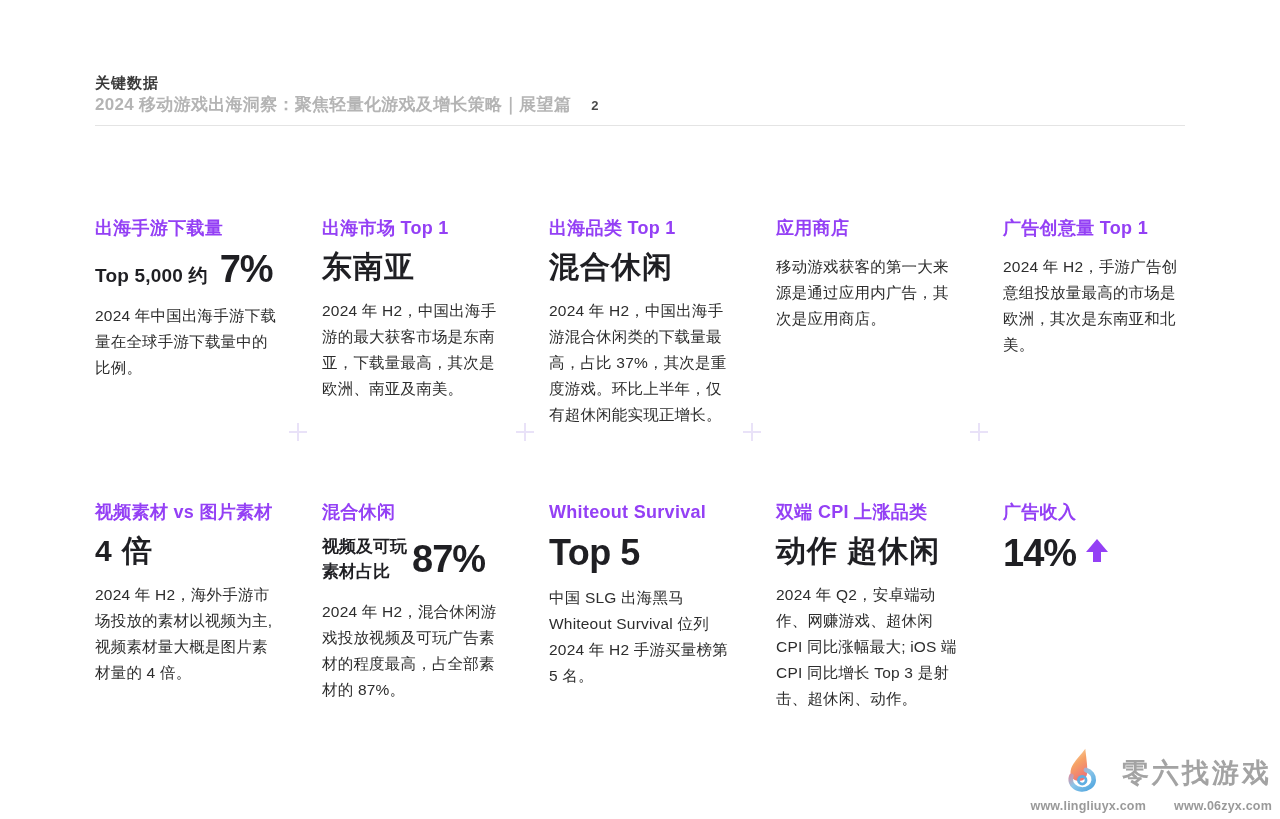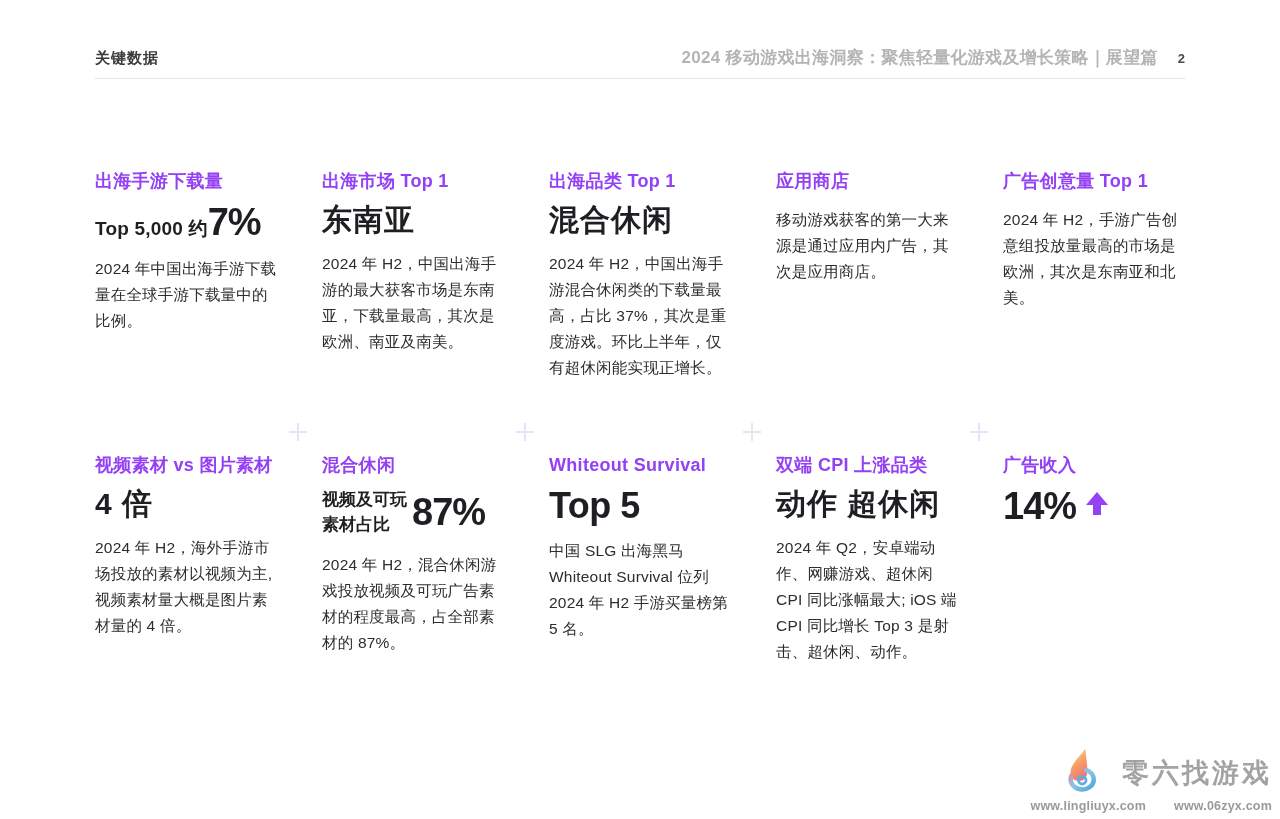--- a/index.html
+++ b/index.html
@@ -15,26 +15,27 @@
   html,body{width:1280px;height:819px;}
   body{
     position:relative;
     background:#ffffff;
     font-family:"Liberation Sans","DejaVu Sans",sans-serif;
     overflow:hidden;
   }
   
   .page-header{
     margin:0 95px;
-    padding-top:46px;
+    padding-top:74px;
     padding-bottom:9px;
     border-bottom:1px solid var(--rule);
     display:flex;
     justify-content:space-between;
     align-items:baseline;
+    flex-direction:column;
   }
   .section-title{
     font-size:15px;
     font-weight:700;
     color:#3a3a3a;
     letter-spacing:1px;
   }
   .header-right{display:flex;align-items:baseline;gap:20px;}
   .doc-title{
     font-size:17px;
@@ -76,21 +77,21 @@
     font-weight:800;
     letter-spacing:-.5px;
     line-height:1.05;
   }
   .stat-huge{
     font-size:38px;
     font-weight:800;
     letter-spacing:-1px;
     line-height:1;
   }
-  .stat-inline{display:flex;align-items:baseline;gap:0;}
+  .stat-inline{display:flex;align-items:baseline;gap:12px;}
   .stat-prefix{
     font-size:19px;
     font-weight:800;
     letter-spacing:.2px;
     white-space:nowrap;
   }
   .stat-split{display:flex;align-items:center;}
   .stat-prefix-2line{
     font-size:17px;
     font-weight:800;

